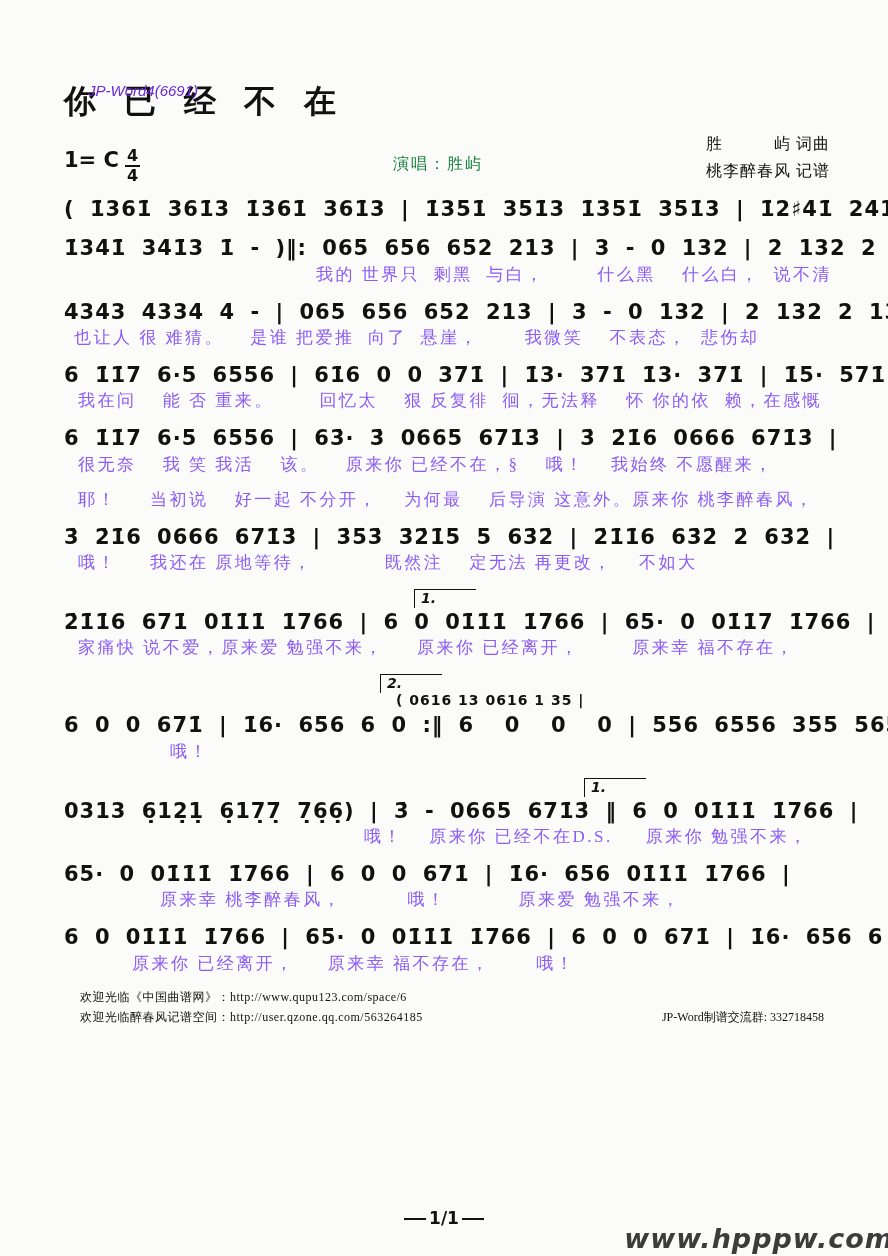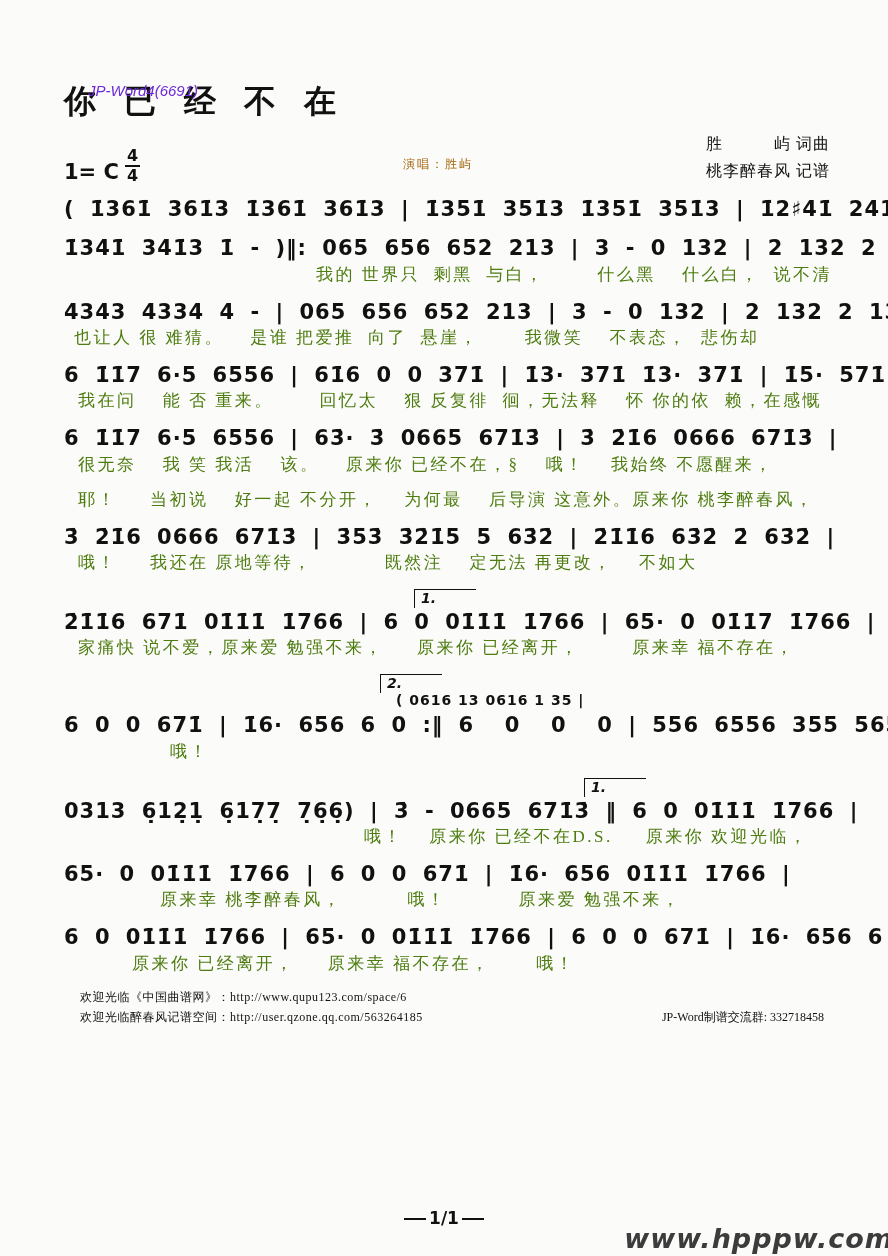--- a/index.html
+++ b/index.html
@@ -22,43 +22,43 @@
   }
   .title {
     text-align:left; margin-top:14px;
     font-size:32px; font-weight:bold; letter-spacing:10px;
   }
   .header-row {
     display:flex; justify-content:space-between; align-items:flex-end;
     margin-top:2px; height:58px;
   }
   .keysig {
-    display:flex; align-items:flex-end; gap:6px;
+    display:flex; align-items:flex-start; gap:6px;
     font-family:"DejaVu Sans",sans-serif;
     font-weight:bold; font-size:21px;
   }
   .timesig { display:flex; flex-direction:column; align-items:center;
     font-size:16px; line-height:1; font-weight:bold; }
   .timesig .num { border-bottom:2px solid #111; padding:0 2px 1px; }
   .timesig .den { padding-top:1px; }
-  .performer { font-size:12px; color:#a16207; letter-spacing:2px;
+  .performer { font-size:16px; color:#15803d; letter-spacing:2px;
     align-self:center; margin-top:18px; margin-left:30px;}
   .credits { text-align:left; font-size:16px; line-height:1.7; letter-spacing:1px; }
 
   
   .score { margin-top:12px; }
   .system { margin-bottom:13px; }
   .notes {
     font-family:"DejaVu Sans",sans-serif;
     font-weight:bold; font-size:21px; letter-spacing:1px;
     word-spacing:7px; white-space:pre; line-height:1.25;
   }
   .lyrics {
     font-size:17px; letter-spacing:2.5px; white-space:pre;
-    line-height:1.3; margin-top:2px; color:#4d7c0f;
+    line-height:1.3; margin-top:2px; color:#8b5cf6;
   }
   .cue-row { position:relative; height:22px;
     font-family:"DejaVu Sans",sans-serif; white-space:pre; }
   .volta {
     position:absolute; top:2px;
     border-left:1.5px solid #111; border-top:1.5px solid #111;
     padding:0 40px 2px 6px;
     font-style:italic; font-weight:bold; font-size:14px;
   }
   .cue-notes {
@@ -179,21 +179,21 @@
       </div>
       <div class="notes">6 0 0 671̇ | 1̇6· 656 6 0 :‖ 6  0  0  0 | 556 6556 355 565 |</div>
       <div class="lyrics">哦！</div>
     </div>
 
     <div class="system sys10">
       <div class="cue-row">
         <span class="volta">1.</span>
       </div>
       <div class="notes">0313 6̣12̣1̣ 6̣17̣7̣ 7̣6̣6̣) | 3̇ - 0665 671̇3̇ ‖ 6 0 01̇1̇1̇ 1̇766 |</div>
-      <div class="lyrics">哦！　 原来你 已经不在D.S.　  原来你 欢迎光临，</div>
+      <div class="lyrics">哦！　 原来你 已经不在D.S.　  原来你 勉强不来，</div>
     </div>
 
     <div class="system sys11">
       <div class="notes">65· 0 01̇1̇1̇ 1̇766 | 6 0 0 671̇ | 1̇6· 656 01̇1̇1̇ 1̇766 |</div>
       <div class="lyrics">原来幸 桃李醉春风，　　　 哦！　　　  原来爱 勉强不来，</div>
     </div>
 
     <div class="system sys12">
       <div class="notes">6 0 01̇1̇1̇ 1̇766 | 65· 0 01̇1̇1̇ 1̇766 | 6 0 0 671̇ | 1̇6· 656 6 - ‖</div>
       <div class="lyrics">原来你 已经离开，　  原来幸 福不存在，　　 哦！</div>

